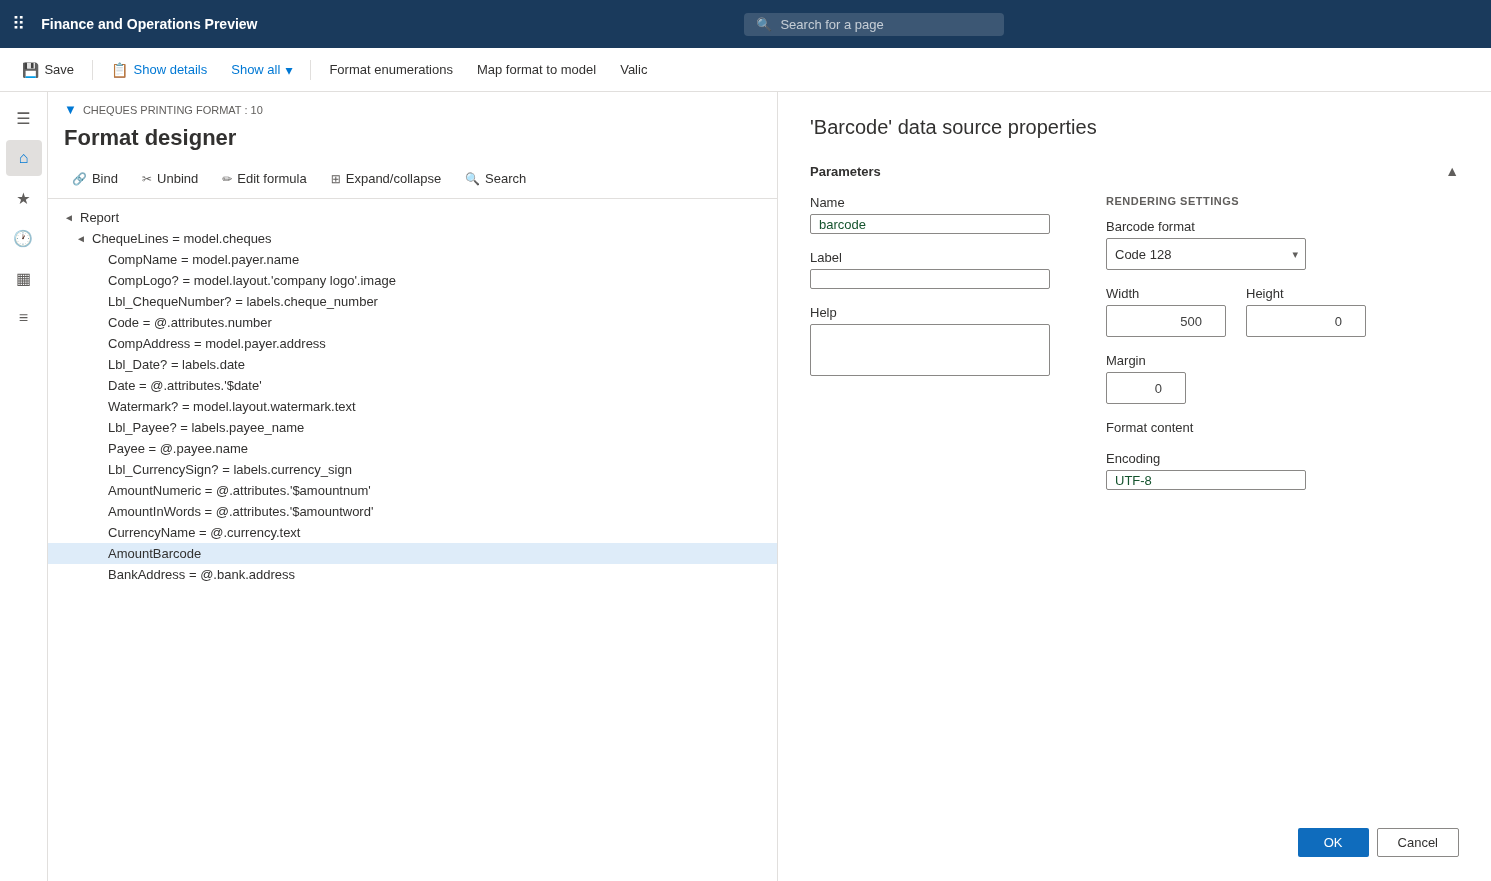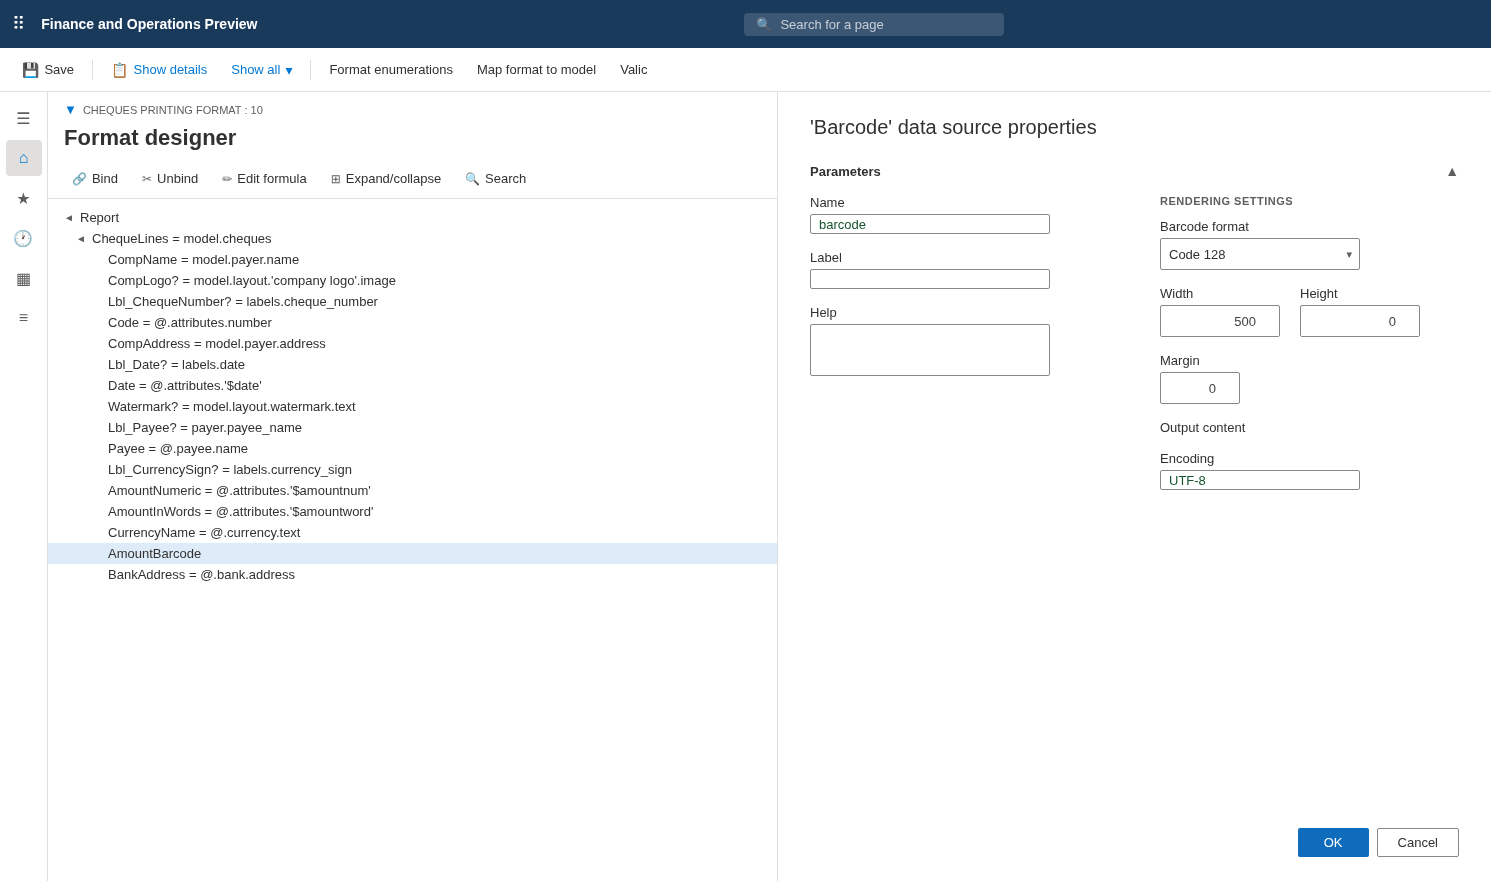--- a/index.html
+++ b/index.html
@@ -185,21 +185,21 @@
     }
     .section-collapse-btn {
       border: none;
       background: none;
       cursor: pointer;
       font-size: 14px;
       color: #605e5c;
     }
 
     .rendering-section {
-      margin-left: 78px;
+      margin-left: 24px;
     }
     .rendering-section-title {
       font-size: 11px;
       font-weight: 600;
       color: #605e5c;
       letter-spacing: 0.5px;
       text-transform: uppercase;
       margin-bottom: 12px;
     }
 
@@ -470,21 +470,21 @@
         <div class="tree-item tree-item-indent2">
           <span style="width: 12px; display: inline-block;"></span>
           <span>Date = @.attributes.'$date'</span>
         </div>
         <div class="tree-item tree-item-indent2">
           <span style="width: 12px; display: inline-block;"></span>
           <span>Watermark? = model.layout.watermark.text</span>
         </div>
         <div class="tree-item tree-item-indent2">
           <span style="width: 12px; display: inline-block;"></span>
-          <span>Lbl_Payee? = payer.payee_name</span>
+          <span>Lbl_Payee? = labels.payee_name</span>
         </div>
         <div class="tree-item tree-item-indent2">
           <span style="width: 12px; display: inline-block;"></span>
           <span>Payee = @.payee.name</span>
         </div>
         <div class="tree-item tree-item-indent2">
           <span style="width: 12px; display: inline-block;"></span>
           <span>Lbl_CurrencySign? = labels.currency_sign</span>
         </div>
         <div class="tree-item tree-item-indent2">
@@ -564,21 +564,21 @@
         </div>
 
         <div class="form-group">
           <label class="form-label">Margin</label>
           <div class="field-xs">
             <input class="number-input" type="number" value="0" style="">
           </div>
         </div>
 
         <div class="form-group">
-          <label class="form-label">Output content</label>
+          <label class="form-label">Format content</label>
         </div>
 
         <div class="form-group">
           <label class="form-label">Encoding</label>
           <input class="form-input" type="text" value="UTF-8" style="width: 200px;">
         </div>
       </div>
     </div>
 
     <div class="bottom-buttons">

